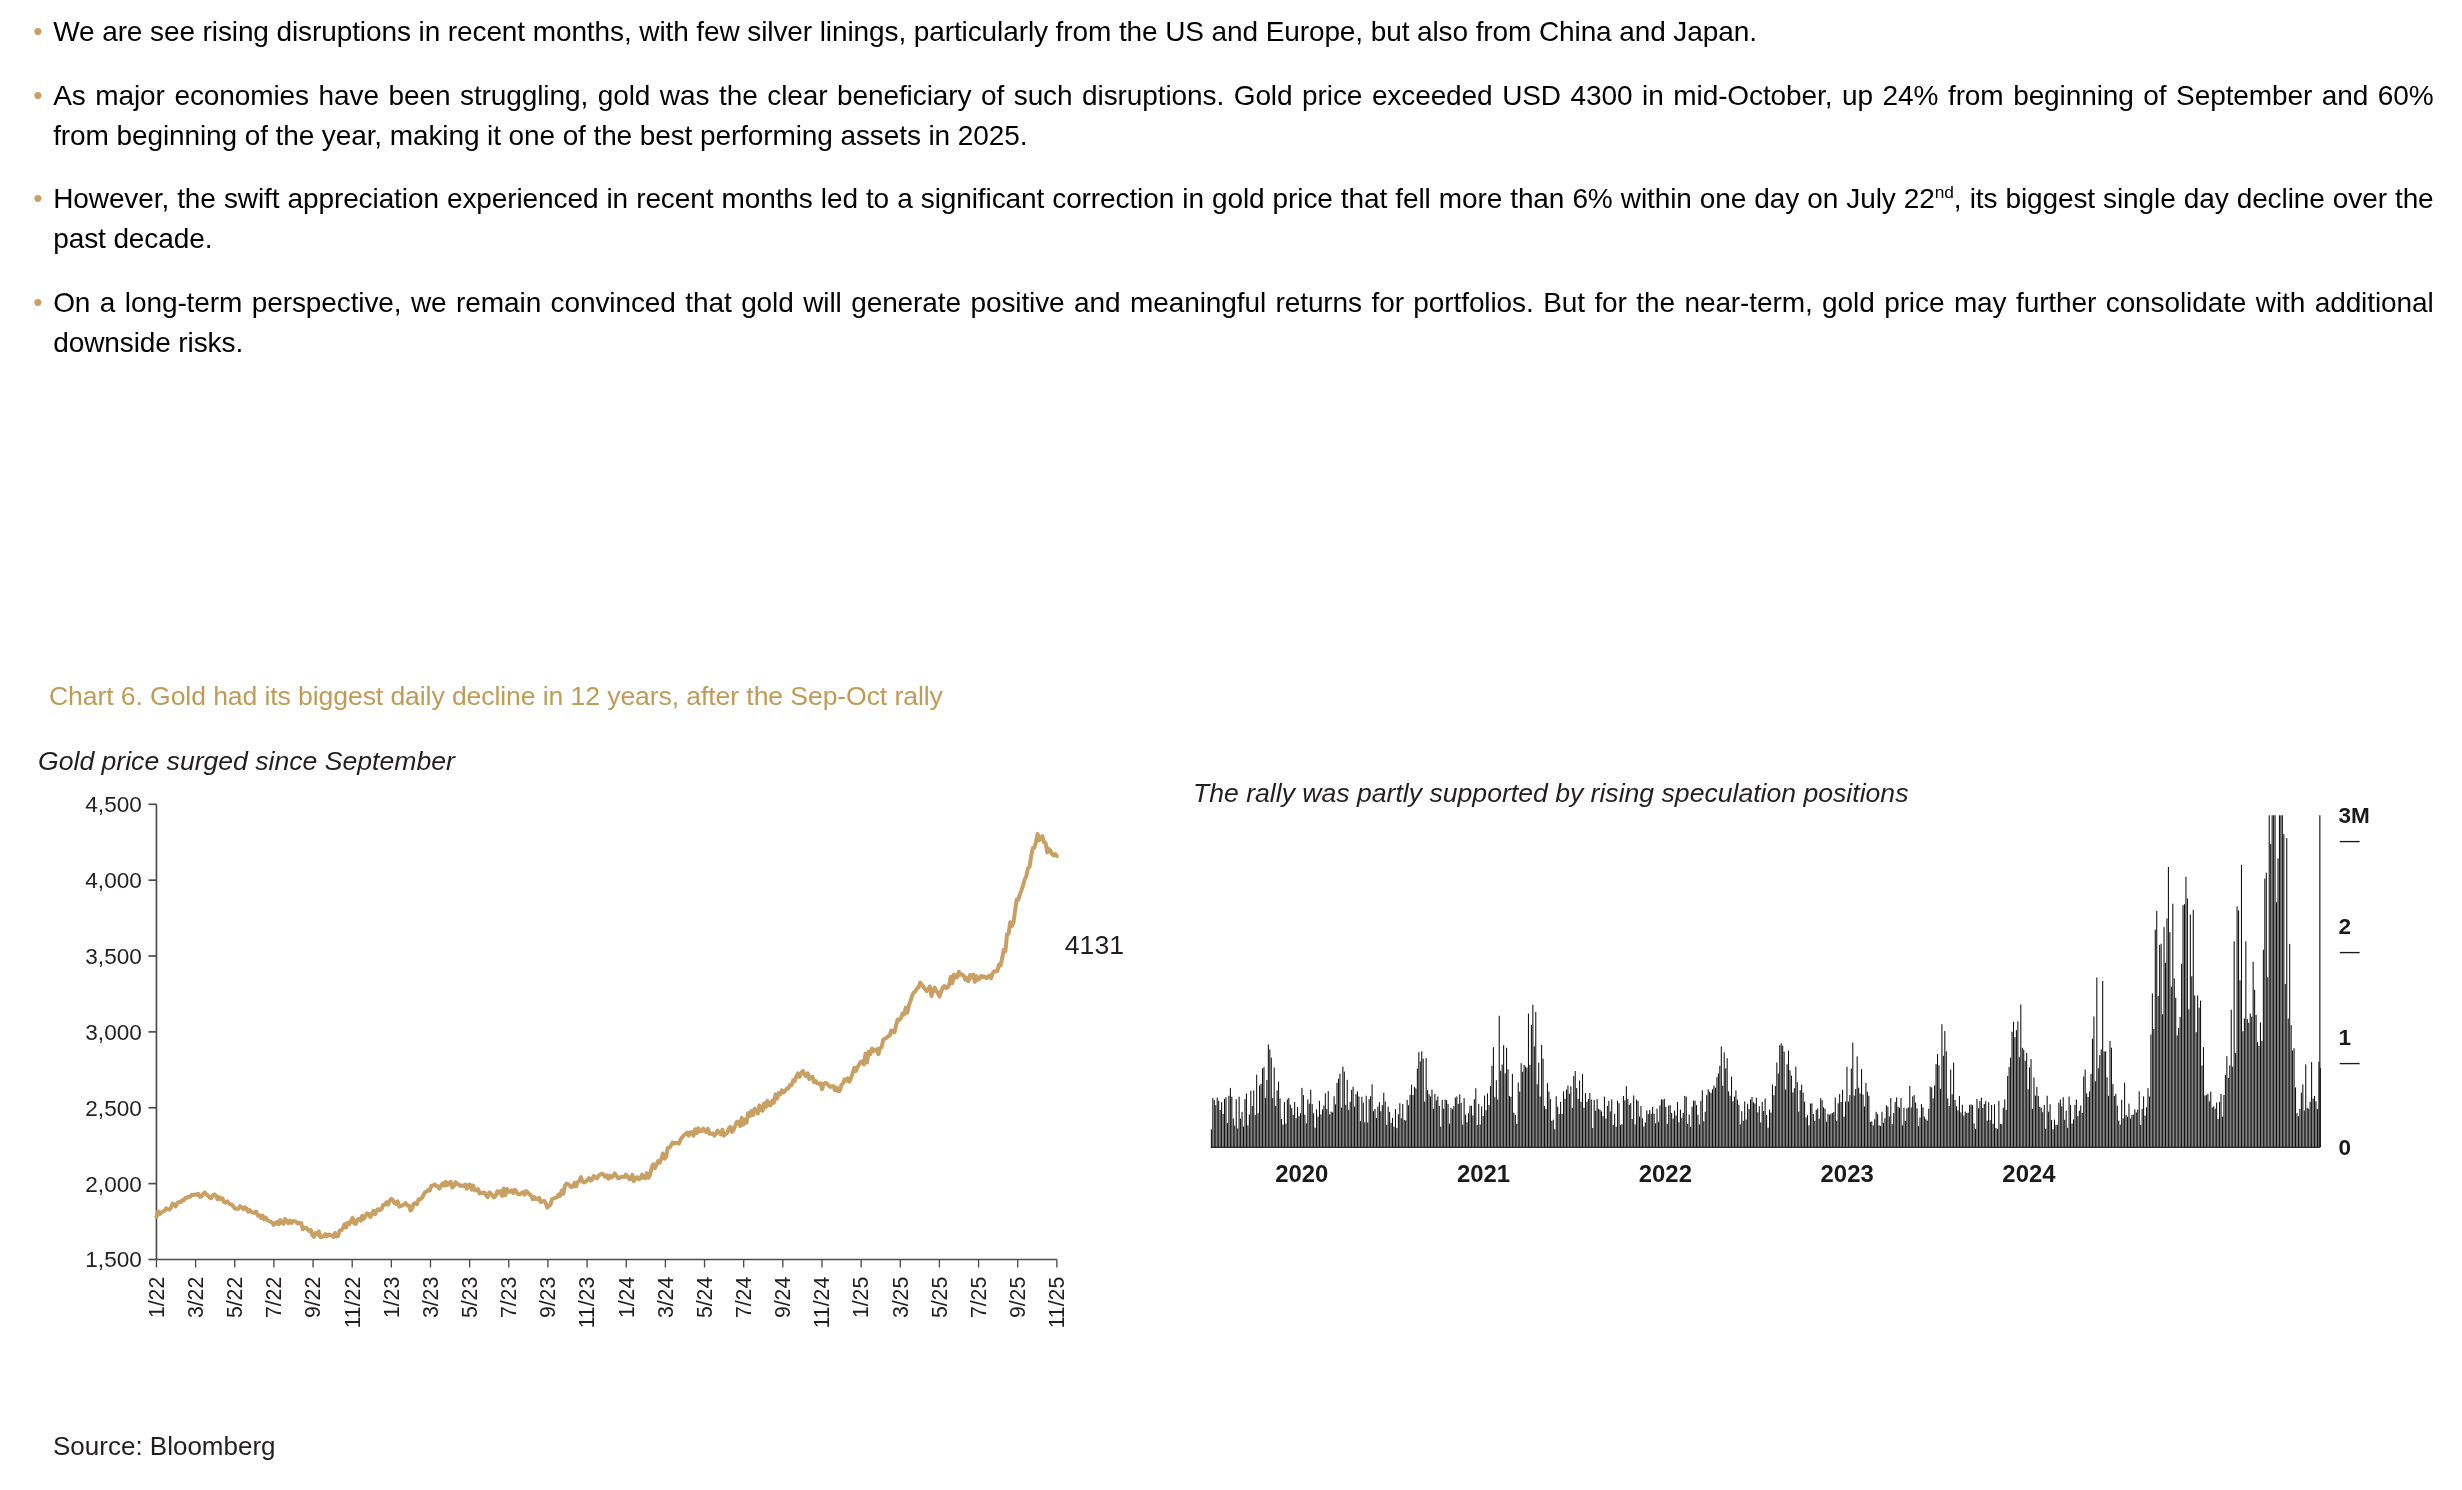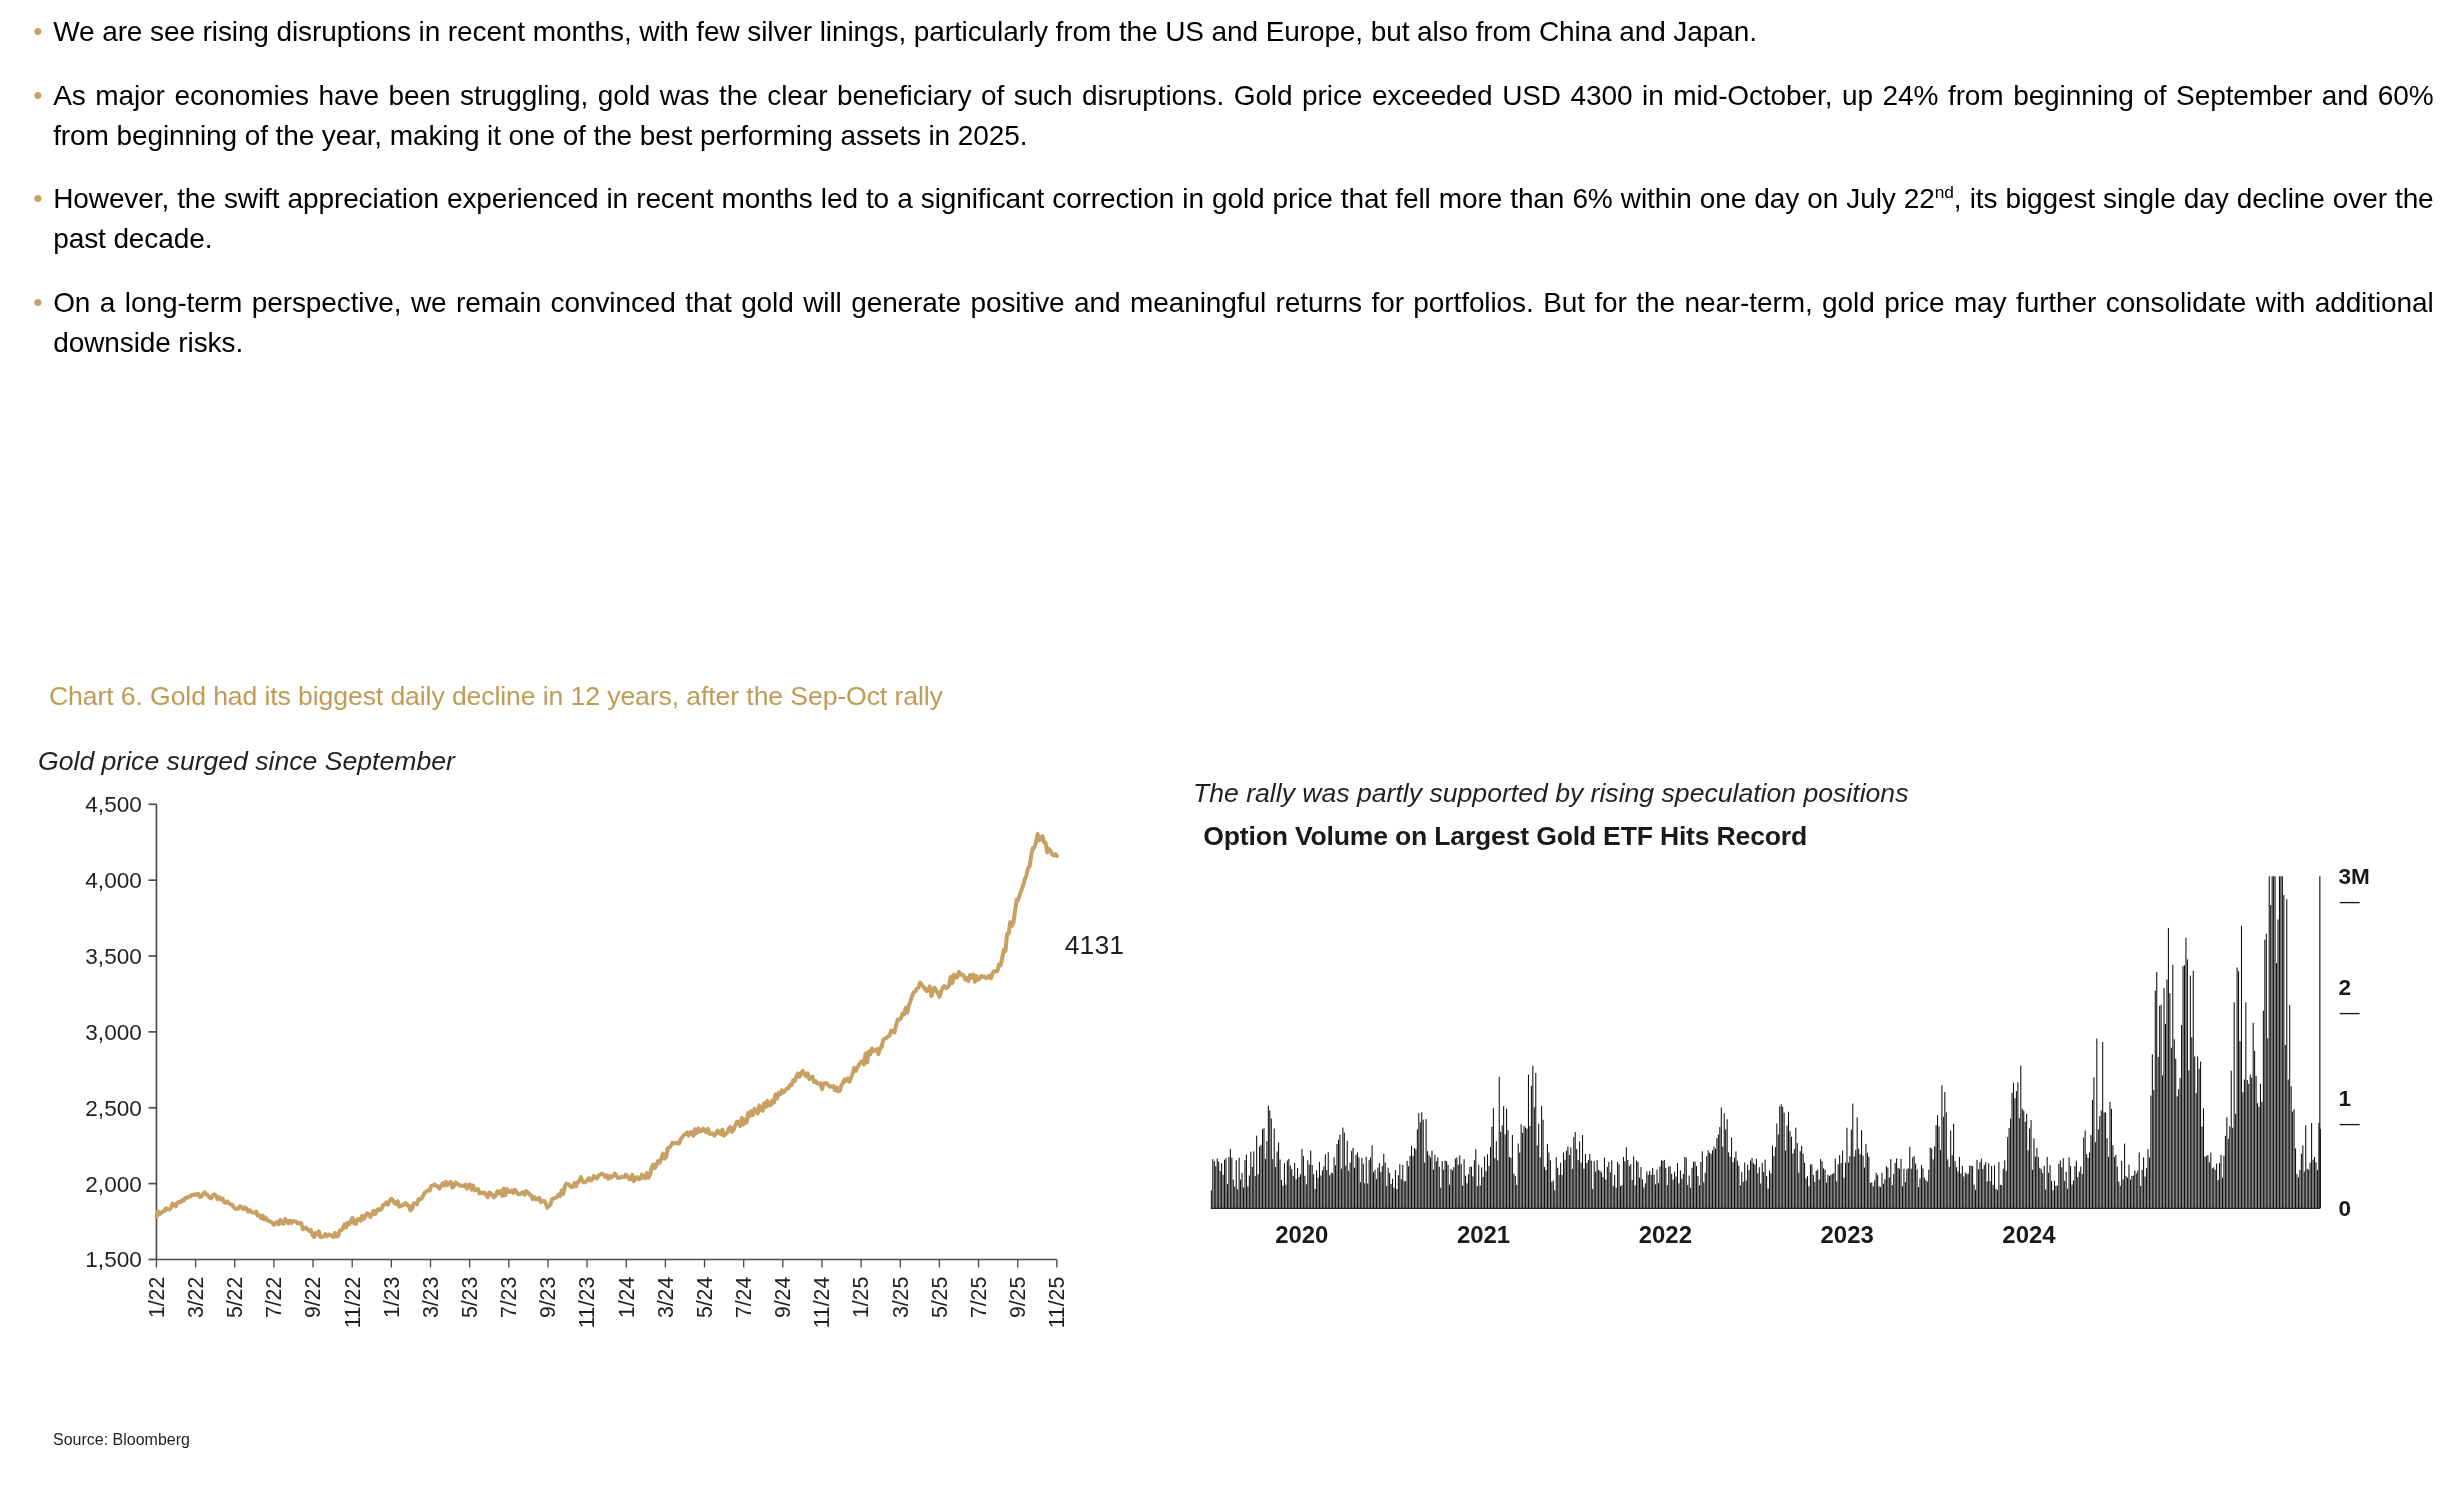--- a/index.html
+++ b/index.html
@@ -110,21 +110,21 @@
     gap: 9.3px;
   }
   .bb-legend .sq {
     width: 13.3px; height: 13.3px; background: #111; display:inline-block;
   }
 
   .source {
     position: absolute;
     left: 53px;
     top: 1431px;
-    font-size: 16px;
+    font-size: 26px;
     color: #231f20;
   }
 </style>
 </head>
 <body>
 
 <div class="bullets">
 
   <div class="bullet">
     <div class="bullet-dot">•</div>
@@ -217,21 +217,20 @@
       <line x1="1471.0869565217392" y1="705" x2="1471.0869565217392" y2="717" stroke="#4a4a4a" stroke-width="2"></line>
       <text x="0" y="0" text-anchor="end" font-size="32" fill="#231f20" font-family="&quot;Liberation Sans&quot;, sans-serif" transform="translate(1482.0869565217392,731) rotate(-90)">9/25</text>
       <line x1="1530" y1="705" x2="1530" y2="717" stroke="#4a4a4a" stroke-width="2"></line>
       <text x="0" y="0" text-anchor="end" font-size="32" fill="#231f20" font-family="&quot;Liberation Sans&quot;, sans-serif" transform="translate(1541,731) rotate(-90)">11/25</text>
       <path d="M175.0 641.1 L177.4 632.7 L179.8 636.8 L182.3 634.2 L184.7 632.8 L187.1 631.8 L189.5 628.1 L191.9 629.3 L194.4 629.8 L196.8 627.3 L199.2 621.0 L201.6 622.1 L204.0 625.1 L206.5 619.9 L208.9 618.4 L211.3 619.0 L213.7 615.9 L216.1 616.1 L218.6 612.4 L221.0 612.1 L223.4 610.5 L225.8 610.5 L228.2 607.6 L230.7 607.9 L233.1 607.1 L235.5 607.6 L237.9 606.1 L240.3 610.9 L242.8 610.1 L245.2 606.4 L247.6 604.1 L250.0 606.9 L252.4 608.9 L254.8 611.6 L257.3 613.1 L259.7 608.7 L262.1 606.9 L264.5 608.8 L266.9 614.4 L269.4 611.1 L271.8 614.3 L274.2 613.1 L276.6 618.4 L279.0 619.6 L281.5 617.5 L283.9 620.3 L286.3 622.4 L288.7 622.4 L291.1 625.9 L293.6 628.6 L296.0 628.7 L298.4 628.5 L300.8 624.7 L303.2 626.5 L305.7 629.4 L308.1 626.5 L310.5 628.4 L312.9 633.1 L315.3 630.6 L317.8 633.5 L320.2 634.5 L322.6 634.9 L325.0 632.9 L327.4 639.0 L329.9 638.5 L332.3 642.5 L334.7 638.8 L337.1 644.7 L339.5 641.9 L342.0 645.9 L344.4 647.2 L346.8 648.0 L349.2 649.5 L351.6 653.0 L354.1 650.9 L356.5 648.5 L358.9 652.0 L361.3 645.5 L363.7 650.1 L366.2 651.3 L368.6 644.1 L371.0 647.0 L373.4 650.5 L375.8 646.3 L378.3 650.1 L380.7 647.1 L383.1 647.6 L385.5 648.2 L387.9 651.0 L390.3 650.2 L392.8 650.0 L395.2 659.6 L397.6 657.6 L400.0 657.0 L402.4 659.7 L404.9 662.2 L407.3 660.6 L409.7 668.2 L412.1 671.0 L414.5 665.3 L417.0 667.1 L419.4 662.8 L421.8 671.4 L424.2 671.3 L426.6 670.1 L429.1 666.9 L431.5 670.2 L433.9 667.4 L436.3 668.1 L438.7 669.0 L441.2 671.0 L443.6 665.1 L446.0 670.3 L448.4 669.4 L450.8 661.3 L453.3 661.2 L455.7 657.8 L458.1 652.2 L460.5 656.8 L462.9 649.8 L465.4 651.9 L467.8 646.5 L470.2 642.2 L472.6 650.9 L475.0 651.5 L477.5 644.8 L479.9 644.0 L482.3 646.8 L484.7 639.1 L487.1 643.8 L489.6 639.4 L492.0 635.4 L494.4 636.8 L496.8 641.1 L499.2 636.5 L501.7 631.7 L504.1 636.9 L506.5 631.2 L508.9 629.1 L511.3 630.9 L513.8 629.0 L516.2 622.9 L518.6 622.4 L521.0 618.9 L523.4 622.5 L525.8 616.8 L528.3 613.6 L530.7 615.5 L533.1 620.2 L535.5 621.6 L537.9 617.5 L540.4 625.5 L542.8 624.3 L545.2 623.4 L547.6 622.0 L550.0 620.2 L552.5 623.4 L554.9 624.1 L557.3 631.4 L559.7 628.7 L562.1 620.9 L564.6 620.1 L567.0 621.9 L569.4 614.5 L571.8 614.7 L574.2 612.8 L576.7 608.4 L579.1 603.7 L581.5 602.9 L583.9 600.5 L586.3 601.2 L588.8 593.9 L591.2 593.8 L593.6 591.8 L596.0 594.3 L598.4 594.7 L600.9 598.4 L603.3 594.0 L605.7 590.3 L608.1 593.9 L610.5 588.0 L613.0 592.9 L615.4 590.3 L617.8 588.2 L620.2 596.8 L622.6 594.8 L625.1 588.9 L627.5 591.0 L629.9 592.3 L632.3 594.3 L634.7 593.6 L637.2 594.7 L639.6 592.2 L642.0 598.3 L644.4 592.8 L646.8 592.3 L649.3 599.8 L651.7 593.7 L654.1 601.1 L656.5 600.2 L658.9 599.2 L661.3 605.6 L663.8 604.2 L666.2 605.4 L668.6 604.3 L671.0 607.7 L673.4 611.3 L675.9 604.1 L678.3 605.4 L680.7 608.8 L683.1 611.4 L685.5 608.9 L688.0 602.3 L690.4 605.2 L692.8 602.1 L695.2 609.3 L697.6 598.1 L700.1 608.3 L702.5 598.8 L704.9 602.9 L707.3 603.4 L709.7 600.8 L712.2 605.1 L714.6 600.0 L717.0 603.6 L719.4 606.9 L721.8 607.0 L724.3 605.4 L726.7 603.5 L729.1 607.5 L731.5 602.1 L733.9 604.1 L736.4 607.0 L738.8 608.8 L741.2 614.2 L743.6 611.0 L746.0 614.4 L748.5 614.4 L750.9 612.1 L753.3 618.6 L755.7 617.7 L758.1 616.5 L760.6 619.6 L763.0 627.1 L765.4 624.5 L767.8 622.8 L770.2 614.5 L772.7 613.2 L775.1 612.4 L777.5 611.3 L779.9 607.5 L782.3 609.5 L784.8 601.3 L787.2 606.2 L789.6 594.4 L792.0 590.7 L794.4 591.5 L796.8 593.4 L799.3 596.0 L801.7 595.6 L804.1 589.8 L806.5 594.9 L808.9 588.7 L811.4 586.4 L813.8 581.0 L816.2 587.7 L818.6 589.0 L821.0 588.0 L823.5 585.2 L825.9 582.4 L828.3 586.3 L830.7 585.0 L833.1 579.5 L835.6 581.3 L838.0 582.9 L840.4 578.6 L842.8 577.4 L845.2 575.8 L847.7 577.1 L850.1 580.8 L852.5 578.4 L854.9 583.5 L857.3 579.1 L859.8 581.6 L862.2 579.4 L864.6 575.5 L867.0 578.6 L869.4 582.5 L871.9 582.5 L874.3 580.9 L876.7 580.2 L879.1 581.2 L881.5 577.3 L884.0 579.6 L886.4 584.0 L888.8 584.1 L891.2 577.7 L893.6 587.1 L896.1 582.6 L898.5 581.1 L900.9 584.2 L903.3 583.2 L905.7 577.1 L908.2 581.7 L910.6 582.7 L913.0 575.0 L915.4 582.0 L917.8 577.4 L920.3 566.2 L922.7 561.7 L925.1 567.5 L927.5 562.6 L929.9 556.9 L932.3 559.4 L934.8 553.2 L937.2 545.6 L939.6 553.3 L942.0 550.6 L944.4 537.1 L946.9 537.0 L949.3 533.7 L951.7 529.1 L954.1 530.2 L956.5 529.4 L959.0 529.8 L961.4 530.6 L963.8 524.4 L966.2 521.0 L968.6 517.9 L971.1 516.3 L973.5 513.9 L975.9 518.5 L978.3 513.9 L980.7 513.3 L983.2 518.6 L985.6 509.0 L988.0 514.9 L990.4 507.6 L992.8 512.3 L995.3 511.8 L997.7 507.9 L1000.1 511.2 L1002.5 513.4 L1004.9 508.4 L1007.4 515.9 L1009.8 515.9 L1012.2 515.4 L1014.6 518.5 L1017.0 515.8 L1019.5 511.1 L1021.9 514.1 L1024.3 516.9 L1026.7 509.7 L1029.1 518.7 L1031.6 516.3 L1034.0 514.3 L1036.4 507.8 L1038.8 505.6 L1041.2 513.1 L1043.7 509.6 L1046.1 503.5 L1048.5 497.8 L1050.9 497.9 L1053.3 504.2 L1055.8 491.9 L1058.2 502.1 L1060.6 494.5 L1063.0 499.2 L1065.4 484.5 L1067.8 489.1 L1070.3 481.8 L1072.7 487.5 L1075.1 478.2 L1077.5 482.6 L1079.9 485.2 L1082.4 473.1 L1084.8 479.7 L1087.2 481.2 L1089.6 469.9 L1092.0 475.4 L1094.5 466.3 L1096.9 473.1 L1099.3 472.7 L1101.7 465.9 L1104.1 469.1 L1106.6 456.5 L1109.0 463.0 L1111.4 454.7 L1113.8 456.2 L1116.2 450.3 L1118.7 453.6 L1121.1 451.2 L1123.5 448.0 L1125.9 447.5 L1128.3 442.6 L1130.8 442.8 L1133.2 435.4 L1135.6 436.6 L1138.0 429.5 L1140.4 425.0 L1142.9 430.1 L1145.3 424.3 L1147.7 421.1 L1150.1 425.9 L1152.5 429.2 L1155.0 424.8 L1157.4 433.5 L1159.8 430.9 L1162.2 429.9 L1164.6 438.3 L1167.1 436.4 L1169.5 439.8 L1171.9 440.9 L1174.3 439.9 L1176.7 448.6 L1179.2 440.5 L1181.6 439.3 L1184.0 440.4 L1186.4 443.0 L1188.8 445.3 L1191.3 444.4 L1193.7 444.1 L1196.1 450.2 L1198.5 446.0 L1200.9 451.7 L1203.3 451.1 L1205.8 442.6 L1208.2 439.6 L1210.6 433.9 L1213.0 436.3 L1215.4 432.5 L1217.9 437.4 L1220.3 431.4 L1222.7 425.0 L1225.1 416.4 L1227.5 421.3 L1230.0 415.7 L1232.4 411.8 L1234.8 407.7 L1237.2 406.7 L1239.6 411.4 L1242.1 395.1 L1244.5 408.5 L1246.9 392.1 L1249.3 396.3 L1251.7 387.5 L1254.2 391.4 L1256.6 389.8 L1259.0 388.5 L1261.4 396.1 L1263.8 387.0 L1266.3 385.3 L1268.7 374.3 L1271.1 372.7 L1273.5 371.7 L1275.9 369.1 L1278.4 368.2 L1280.8 360.3 L1283.2 361.9 L1285.6 363.4 L1288.0 352.3 L1290.5 344.0 L1292.9 344.3 L1295.3 342.1 L1297.7 335.0 L1300.1 336.2 L1302.6 326.0 L1305.0 333.6 L1307.4 322.2 L1309.8 315.8 L1312.2 308.1 L1314.7 303.0 L1317.1 301.4 L1319.5 297.0 L1321.9 295.6 L1324.3 288.3 L1326.8 291.9 L1329.2 294.6 L1331.6 297.9 L1334.0 301.2 L1336.4 298.2 L1338.8 294.1 L1341.3 308.6 L1343.7 301.3 L1346.1 296.0 L1348.5 300.4 L1350.9 304.2 L1353.4 309.4 L1355.8 301.9 L1358.2 295.8 L1360.6 293.6 L1363.0 296.6 L1365.5 295.8 L1367.9 291.8 L1370.3 279.4 L1372.7 289.2 L1375.1 276.2 L1377.6 280.8 L1380.0 280.3 L1382.4 272.0 L1384.8 276.6 L1387.2 275.8 L1389.7 277.7 L1392.1 283.8 L1394.5 281.4 L1396.9 286.2 L1399.3 276.8 L1401.8 280.4 L1404.2 276.2 L1406.6 287.1 L1409.0 278.5 L1411.4 284.0 L1413.9 282.2 L1416.3 278.2 L1418.7 280.0 L1421.1 279.1 L1423.5 281.7 L1426.0 280.6 L1428.4 277.7 L1430.8 282.0 L1433.2 274.4 L1435.6 271.2 L1438.1 271.7 L1440.5 271.1 L1442.9 261.2 L1445.3 262.5 L1447.7 251.7 L1450.2 238.8 L1452.6 241.1 L1455.0 215.0 L1457.4 214.8 L1459.8 197.3 L1462.3 203.2 L1464.7 198.0 L1467.1 180.6 L1469.5 163.4 L1471.9 164.0 L1474.3 155.6 L1476.8 149.2 L1479.2 142.0 L1481.6 133.2 L1484.0 127.8 L1486.4 116.9 L1488.9 113.8 L1491.3 98.1 L1493.7 85.8 L1496.1 85.9 L1498.5 77.1 L1501.0 64.5 L1503.4 74.1 L1505.8 71.3 L1508.2 67.8 L1510.6 77.1 L1513.1 78.6 L1515.5 92.5 L1517.9 87.2 L1520.3 89.9 L1522.7 95.0 L1525.2 97.1 L1527.6 95.0 L1530.0 97.8 " fill="none" stroke="#c9a063" stroke-width="6" stroke-linejoin="round" stroke-linecap="round"></path>
       <text x="1542" y="244.63333333333333" font-size="40" fill="#231f20" font-family="&quot;Liberation Sans&quot;, sans-serif">4131</text>
     </svg>
 </div>
 
 <div class="right-chart">
-  <div class="bb-title">Option Volume on Largest Gold ETF Hits Record</div>
   <svg id="right-svg" width="1237" height="425" viewBox="0 0 1860 640" style="display:block;margin-top:10.6px;">
       <line x1="1700" y1="20" x2="1700" y2="520" stroke="#333" stroke-width="2"></line>
       <line x1="30" y1="520" x2="1700" y2="520" stroke="#333" stroke-width="2"></line>
       <text x="1728" y="532" font-size="34" font-weight="bold" fill="#1a1a1a" font-family="&quot;Liberation Sans&quot;, sans-serif">0</text>
       <text x="1728" y="365.33333333333337" font-size="34" font-weight="bold" fill="#1a1a1a" font-family="&quot;Liberation Sans&quot;, sans-serif">1</text>
       <text x="1730" y="401.33333333333337" font-size="30" fill="#1a1a1a" font-family="&quot;Liberation Sans&quot;, sans-serif">—</text>
       <text x="1728" y="198.66666666666669" font-size="34" font-weight="bold" fill="#1a1a1a" font-family="&quot;Liberation Sans&quot;, sans-serif">2</text>
       <text x="1730" y="234.66666666666669" font-size="30" fill="#1a1a1a" font-family="&quot;Liberation Sans&quot;, sans-serif">—</text>
       <text x="1728" y="32" font-size="34" font-weight="bold" fill="#1a1a1a" font-family="&quot;Liberation Sans&quot;, sans-serif">3M</text>
       <text x="1730" y="68" font-size="30" fill="#1a1a1a" font-family="&quot;Liberation Sans&quot;, sans-serif">—</text>

